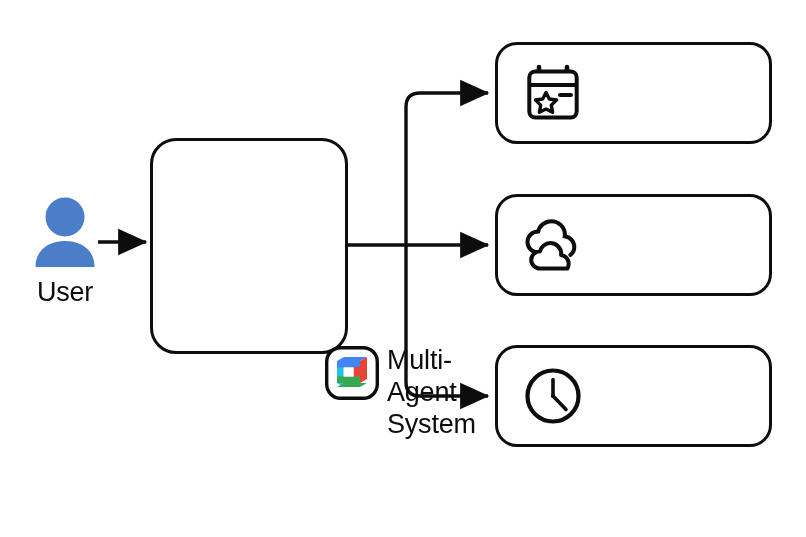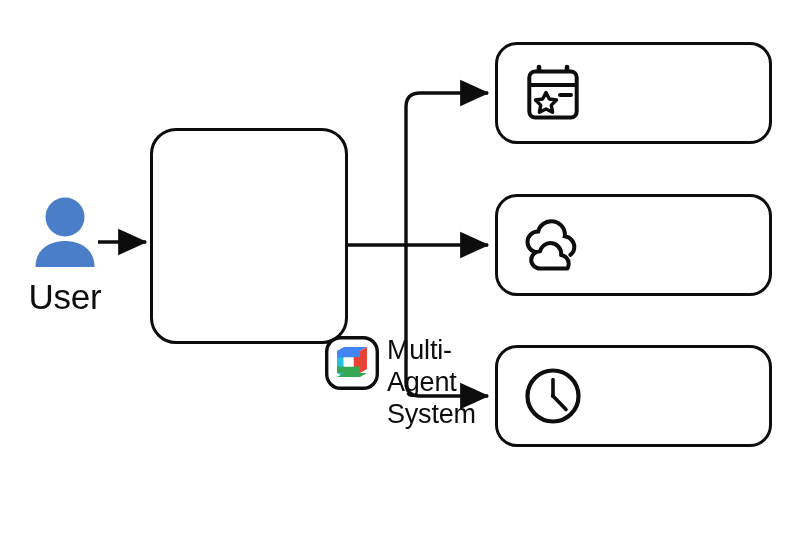--- a/index.html
+++ b/index.html
@@ -12,40 +12,40 @@
   #stage{position:relative;width:806px;height:537px;}
 
   
   .rbox{
     position:absolute;
     box-sizing:border-box;
     background:#ffffff;
     border:3px solid #0d0d0d;
     border-radius:22px;
   }
-  #main-box{left:150px;top:128px;width:198px;height:216px;border-radius:26px;}
+  #main-box{left:150px;top:138px;width:198px;height:216px;border-radius:26px;}
   #box-event  {left:495px;top:42px; width:277px;height:102px;}
   #box-weather{left:495px;top:194px;width:277px;height:102px;}
   #box-time   {left:495px;top:345px;width:277px;height:102px;}
 
   
   .node-label{
     position:absolute;
     color:#0d0d0d;
     font-size:27px;
     line-height:32px;
     letter-spacing:-0.2px;
     white-space:pre-line;
     font-weight:400;
   }
   #main-label{left:234px;top:203px;width:120px;}
 
   #user-label{
     position:absolute;left:0px;top:277px;width:130px;
-    text-align:center;font-size:35px;color:#0d0d0d;letter-spacing:-0.2px;
+    text-align:center;font-size:27px;color:#0d0d0d;letter-spacing:-0.2px;
   }
 
   
   .icon{position:absolute;}
   #user-icon{left:33px;top:197px;width:64px;height:70px;}
   #ms-icon{left:172px;top:205px;width:54px;height:54px;}
   .agent-icon{left:26px;top:50%;transform:translateY(-50%);width:58px;height:58px;}
 
   svg{display:block;overflow:visible;}
   #wires{position:absolute;left:0;top:0;width:806px;height:537px;pointer-events:none;}

